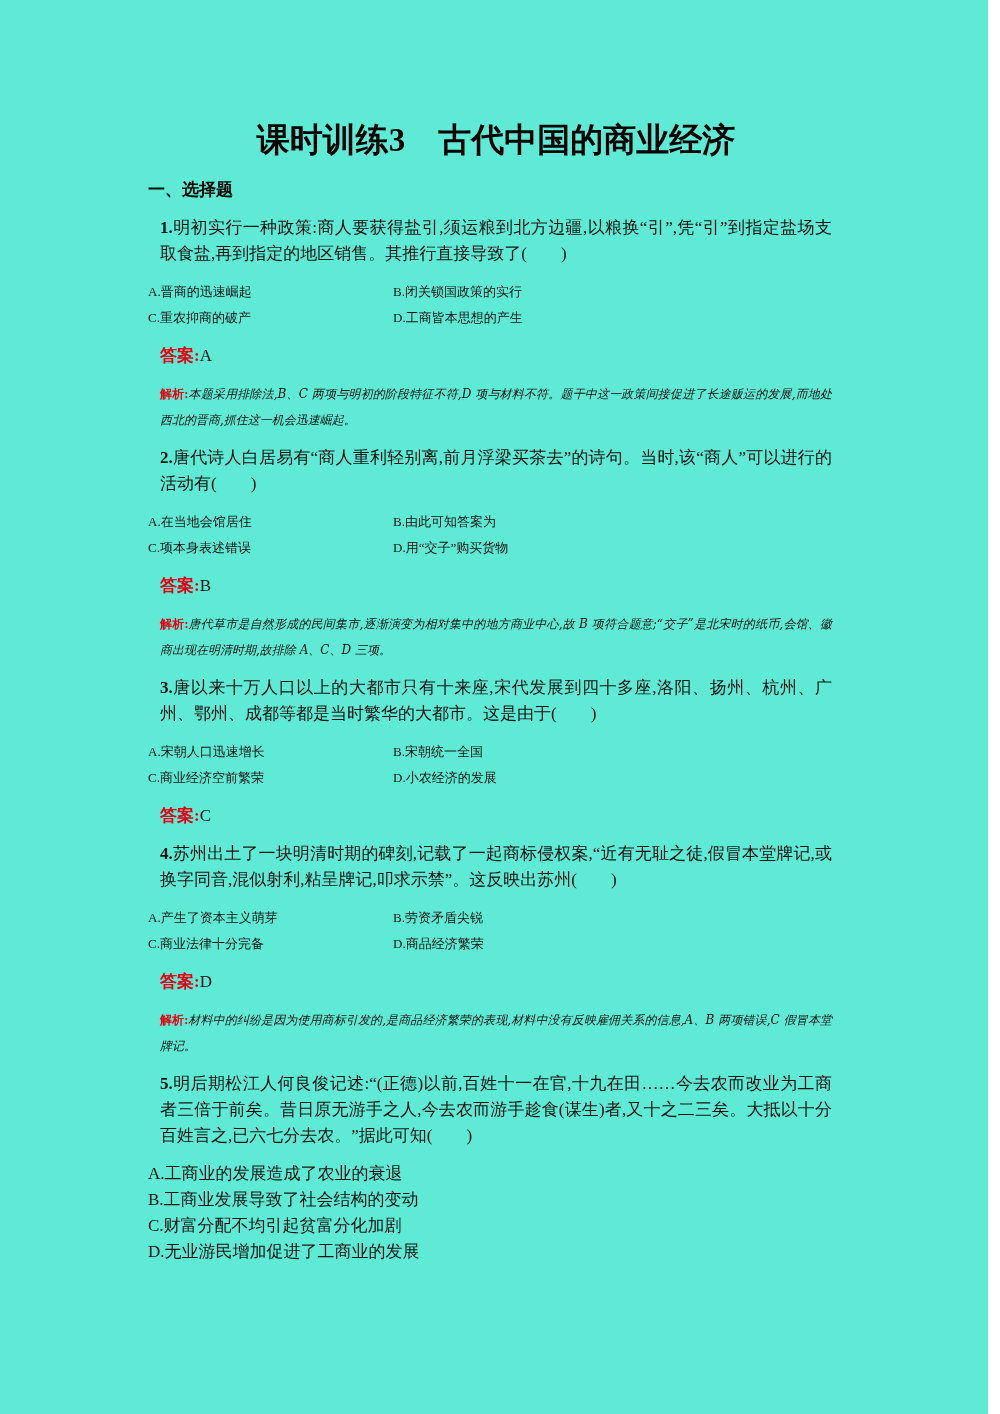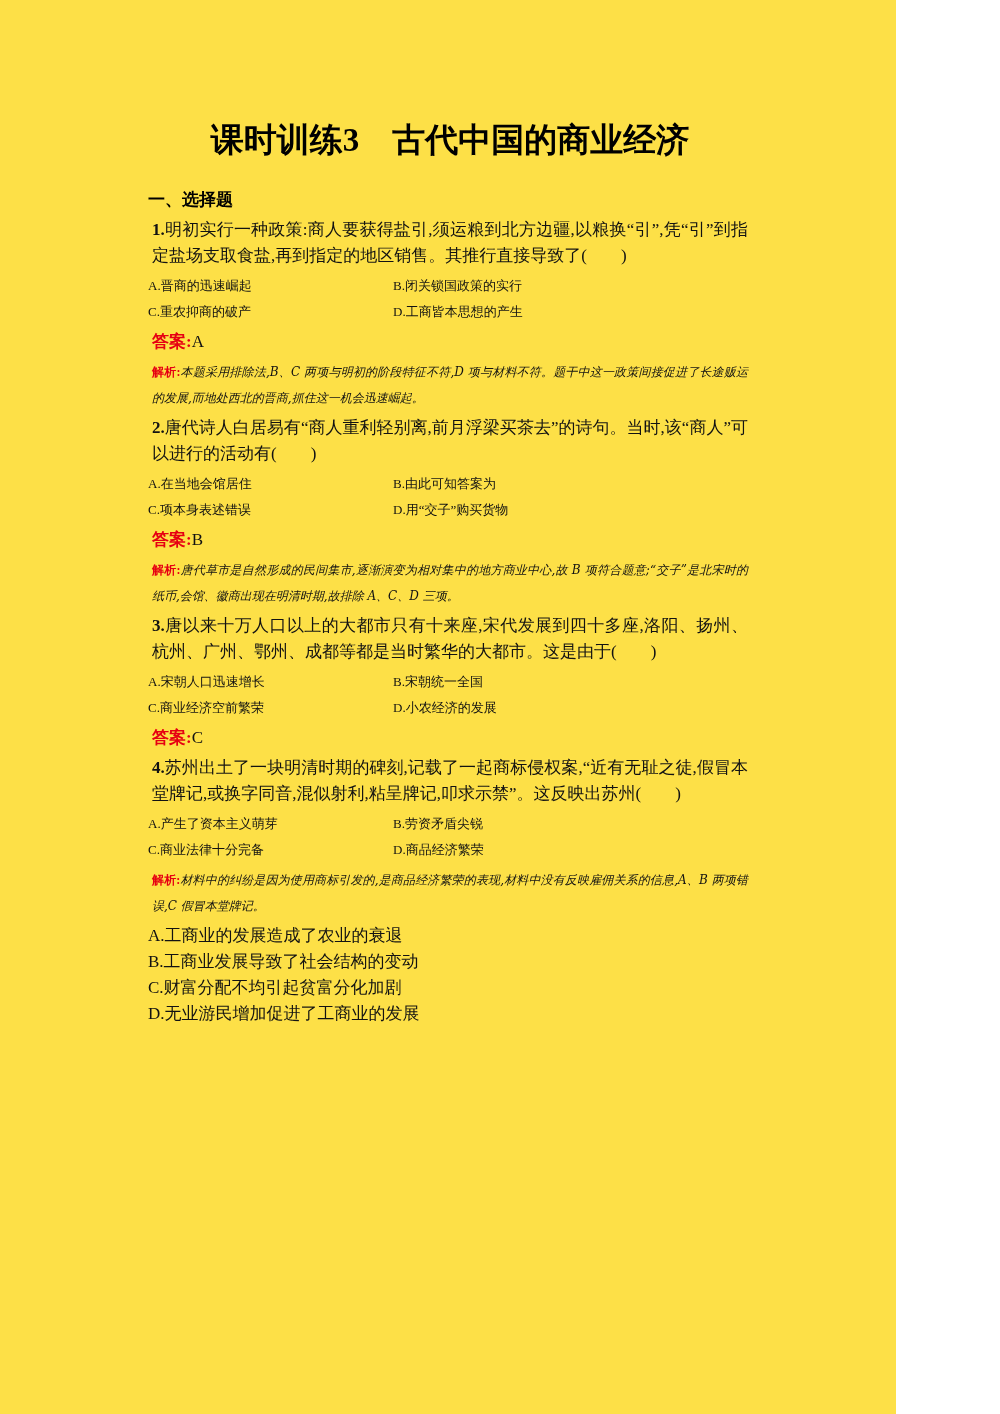--- a/index.html
+++ b/index.html
@@ -1,47 +1,47 @@
 <!DOCTYPE html>
 <html><head>
 <meta charset="utf-8">
 <style>
   html, body { margin: 0; padding: 0; background: #ffffff; }
   .page {
     position: relative;
-    width: 896px;
+    width: 988px;
     height: 1414px;
-    background: #fde047;
+    background: #5eead4;
     overflow: hidden;
     font-family: "Liberation Serif", "DejaVu Serif", serif;
     color: #121212;
     box-sizing: border-box;
   }
   .content {
     padding: 0 144px 0 148px;
   }
   .doc-title {
     margin: 0;
     padding-top: 122px;
     text-align: center;
     font-size: 33px;
     font-weight: bold;
     line-height: 1.15;
     font-family: "Liberation Serif", "DejaVu Serif", serif;
     color: #000000;
   }
   .section-heading {
-    margin-top: 27px;
+    margin-top: 17px;
     font-family: Liberation Sans, sans-serif;
     font-weight: bold;
     font-size: 17px;
     line-height: 26px;
     color: #000000;
   }
-  p { margin: 4px; }
+  p { margin: 12px; }
   .stem {
     font-size: 17px;
     line-height: 26px;
     text-align: justify;
   }
   .qnum { font-weight: bold; }
   .options-two-col {
     display: grid;
     grid-template-columns: 245px 1fr;
     font-size: 13px;
@@ -115,24 +115,26 @@
     </section>
 
     <section>
       <p class="stem"><span class="qnum">4.</span><span>苏州出土了一块明清时期的碑刻,记载了一起商标侵权案,“近有无耻之徒,假冒本堂牌记,或换字同音,混似射利,粘呈牌记,叩求示禁”。这反映出苏州(　　)</span></p>
       <div class="options-two-col">
         <span class="option">A.产生了资本主义萌芽</span>
         <span class="option">B.劳资矛盾尖锐</span>
         <span class="option">C.商业法律十分完备</span>
         <span class="option">D.商品经济繁荣</span>
       </div>
+      <p class="answer-line"><span class="red-label">答案:</span><span>D</span></p>
       <p class="explanation"><span class="red-label">解析:</span><span class="exp-text">材料中的纠纷是因为使用商标引发的,是商品经济繁荣的表现,材料中没有反映雇佣关系的信息,A、B 两项错误,C 假冒本堂牌记。</span></p>
     </section>
 
     <section>
+      <p class="stem"><span class="qnum">5.</span><span>明后期松江人何良俊记述:“(正德)以前,百姓十一在官,十九在田……今去农而改业为工商者三倍于前矣。昔日原无游手之人,今去农而游手趁食(谋生)者,又十之二三矣。大抵以十分百姓言之,已六七分去农。”据此可知(　　)</span></p>
       <div class="options-one-col">
         <span class="option">A.工商业的发展造成了农业的衰退</span>
         <span class="option">B.工商业发展导致了社会结构的变动</span>
         <span class="option">C.财富分配不均引起贫富分化加剧</span>
         <span class="option">D.无业游民增加促进了工商业的发展</span>
       </div>
     </section>
 
   </div>
 </div>

